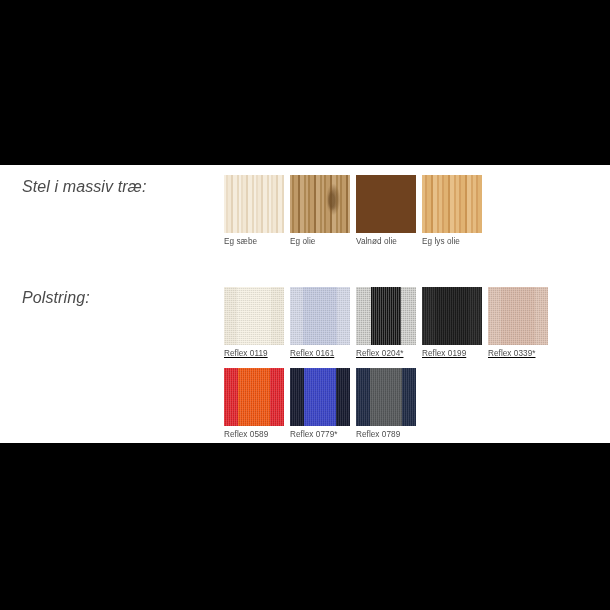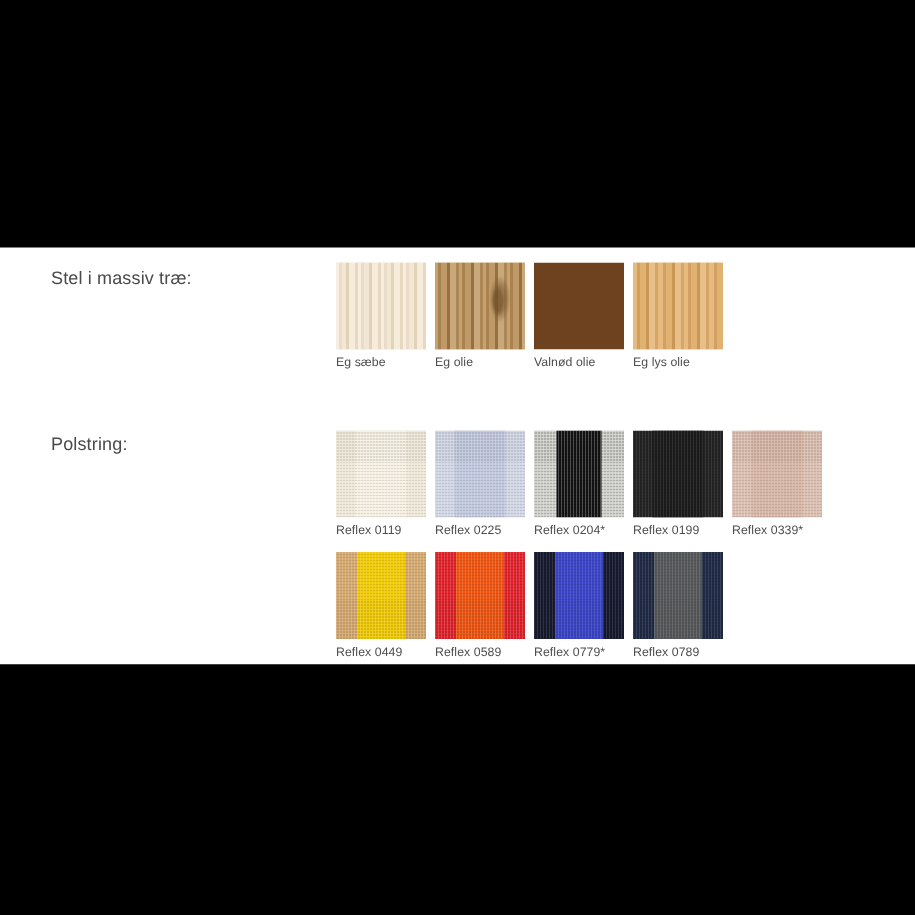--- a/index.html
+++ b/index.html
@@ -20,25 +20,26 @@
     background:#ffffff;
   }
 
   .bar-top{position:absolute;left:0;top:0;width:610px;height:165px;background:#000;}
   .bar-bottom{position:absolute;left:0;top:443px;width:610px;height:167px;background:#000;}
 
   
   .section{position:absolute;left:0;width:610px;}
   .section-label{
     position:absolute;
-    left:34px;
-    font-size:12px;
+    left:22px;
+    font-size:16px;
     color:#4a4a4a;
     letter-spacing:0.1px;
     white-space:nowrap;
+    font-style:italic;
   }
 
   .swatch-row{
     position:absolute;
     display:flex;
     gap:6px;
   }
   .swatch-cell{
     width:60px;
   }
@@ -123,38 +124,38 @@
           </div>
           <div class="swatch-label">Eg lys olie</div>
         </div>
 
       </div>
     </div>
 
     <div class="section">
       <div class="section-label" style="top:124px;">Polstring:</div>
 
-      <div class="swatch-row" style="left:224px;top:122px;">
+      <div class="swatch-row" style="left:224px;top:122px;text-decoration:underline;">
 
         <div class="swatch-cell">
           <div class="swatch">
             <div class="fab-base" style="background:#efe9da;"></div>
             <div class="fab-center" style="left:13px;width:34px;background:#f6f1e4;"></div>
             <div class="fab-tex"></div>
           </div>
           <div class="swatch-label">Reflex 0119</div>
         </div>
 
         <div class="swatch-cell">
           <div class="swatch">
             <div class="fab-base" style="background:#d3d7e6;"></div>
             <div class="fab-center" style="left:13px;width:34px;background:#c3c9df;"></div>
             <div class="fab-tex"></div>
           </div>
-          <div class="swatch-label">Reflex 0225</div>
+          <div class="swatch-label">Reflex 0161</div>
         </div>
 
         <div class="swatch-cell">
           <div class="swatch">
             <div class="fab-base" style="background:#cfcfcb;"></div>
             <div class="fab-center" style="left:15px;width:30px;background:#141414;"></div>
             <div class="fab-tex" style="opacity:.45;"></div>
           </div>
           <div class="swatch-label">Reflex 0204*</div>
         </div>
@@ -174,28 +175,20 @@
             <div class="fab-center" style="left:13px;width:34px;background:#d7b7a7;"></div>
             <div class="fab-tex"></div>
           </div>
           <div class="swatch-label">Reflex 0339*</div>
         </div>
 
       </div>
 
       <div class="swatch-row" style="left:224px;top:203px;">
 
-        <div class="swatch-cell">
-          <div class="swatch">
-            <div class="fab-base" style="background:#d6ab72;"></div>
-            <div class="fab-center" style="left:14px;width:32px;background:#f2cc06;"></div>
-            <div class="fab-tex"></div>
-          </div>
-          <div class="swatch-label">Reflex 0449</div>
-        </div>
 
         <div class="swatch-cell">
           <div class="swatch">
             <div class="fab-base" style="background:#e0232c;"></div>
             <div class="fab-center" style="left:14px;width:32px;background:#ef5511;"></div>
             <div class="fab-tex"></div>
           </div>
           <div class="swatch-label">Reflex 0589</div>
         </div>
 

